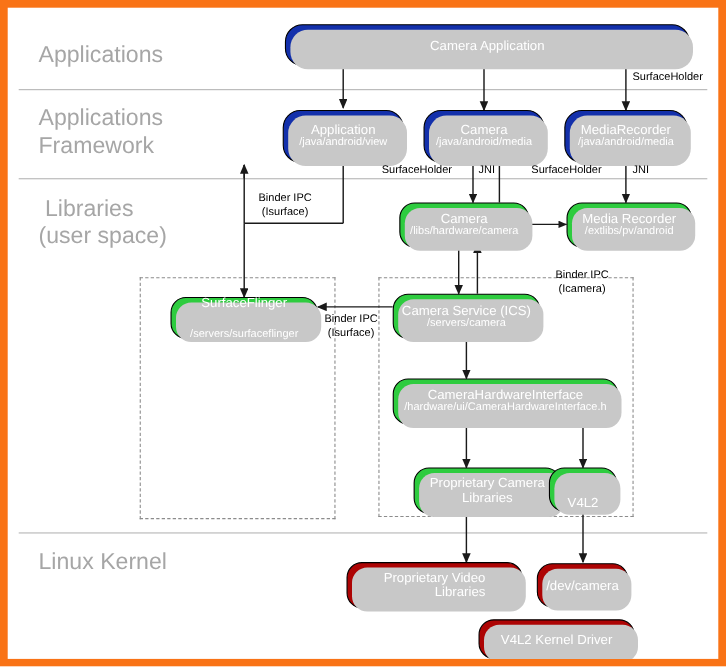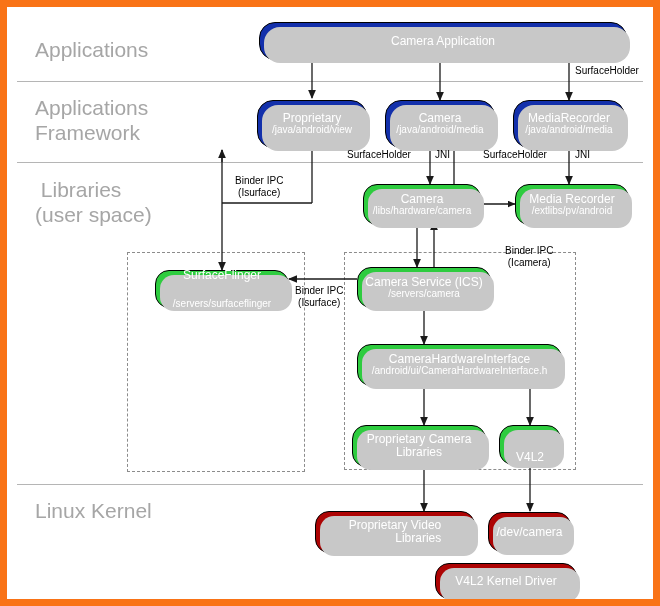--- a/index.html
+++ b/index.html
@@ -95,21 +95,21 @@
 
       <line x1="523" y1="458" x2="523" y2="504" marker-end="url(#ah)"></line>
     </g>
   </svg>
 
   <div class="node blue shadow" style="left:252px;top:15px;width:368px;height:38px;">
     <span class="t1">Camera Application</span>
   </div>
 
   <div class="node blue shadow" style="left:250px;top:93px;width:110px;height:48px;">
-    <span class="t1">Proprietary</span>
+    <span class="t1">Application</span>
     <span class="t2">/java/android/view</span>
   </div>
   <div class="node blue shadow" style="left:378px;top:93px;width:110px;height:48px;">
     <span class="t1">Camera</span>
     <span class="t2">/java/android/media</span>
   </div>
   <div class="node blue shadow" style="left:506px;top:93px;width:112px;height:48px;">
     <span class="t1">MediaRecorder</span>
     <span class="t2">/java/android/media</span>
   </div>
@@ -125,23 +125,23 @@
   <div class="node green shadow" style="left:148px;top:263px;width:134px;height:38px;gap:17px;">
     <span class="t1">SurfaceFlinger</span>
     <span class="t2">/servers/surfaceflinger</span>
   </div>
   <div class="node green shadow" style="left:350px;top:260px;width:134px;height:41px;">
     <span class="t1">Camera Service (ICS)</span>
     <span class="t2">/servers/camera</span>
   </div>
   <div class="node green shadow" style="left:350px;top:337px;width:205px;height:42px;">
     <span class="t1">CameraHardwareInterface</span>
-    <span class="t2">/android/ui/CameraHardwareInterface.h</span>
+    <span class="t2">/hardware/ui/CameraHardwareInterface.h</span>
   </div>
-  <div class="node green shadow" style="left:345px;top:418px;width:134px;height:42px;white-space:pre;">
+  <div class="node green shadow" style="left:369px;top:418px;width:134px;height:42px;white-space:pre;">
     <span class="t1">Proprietary Camera
 Libraries</span>
   </div>
   <div class="node green shadow" style="left:492px;top:418px;width:62px;height:40px;justify-content:flex-end;">
     <span class="t1">V4L2</span>
   </div>
 
   <div class="node red shadow" style="left:308px;top:504px;width:160px;height:42px;white-space:pre;">
     <span class="t1">Proprietary Video
 Libraries</span>

